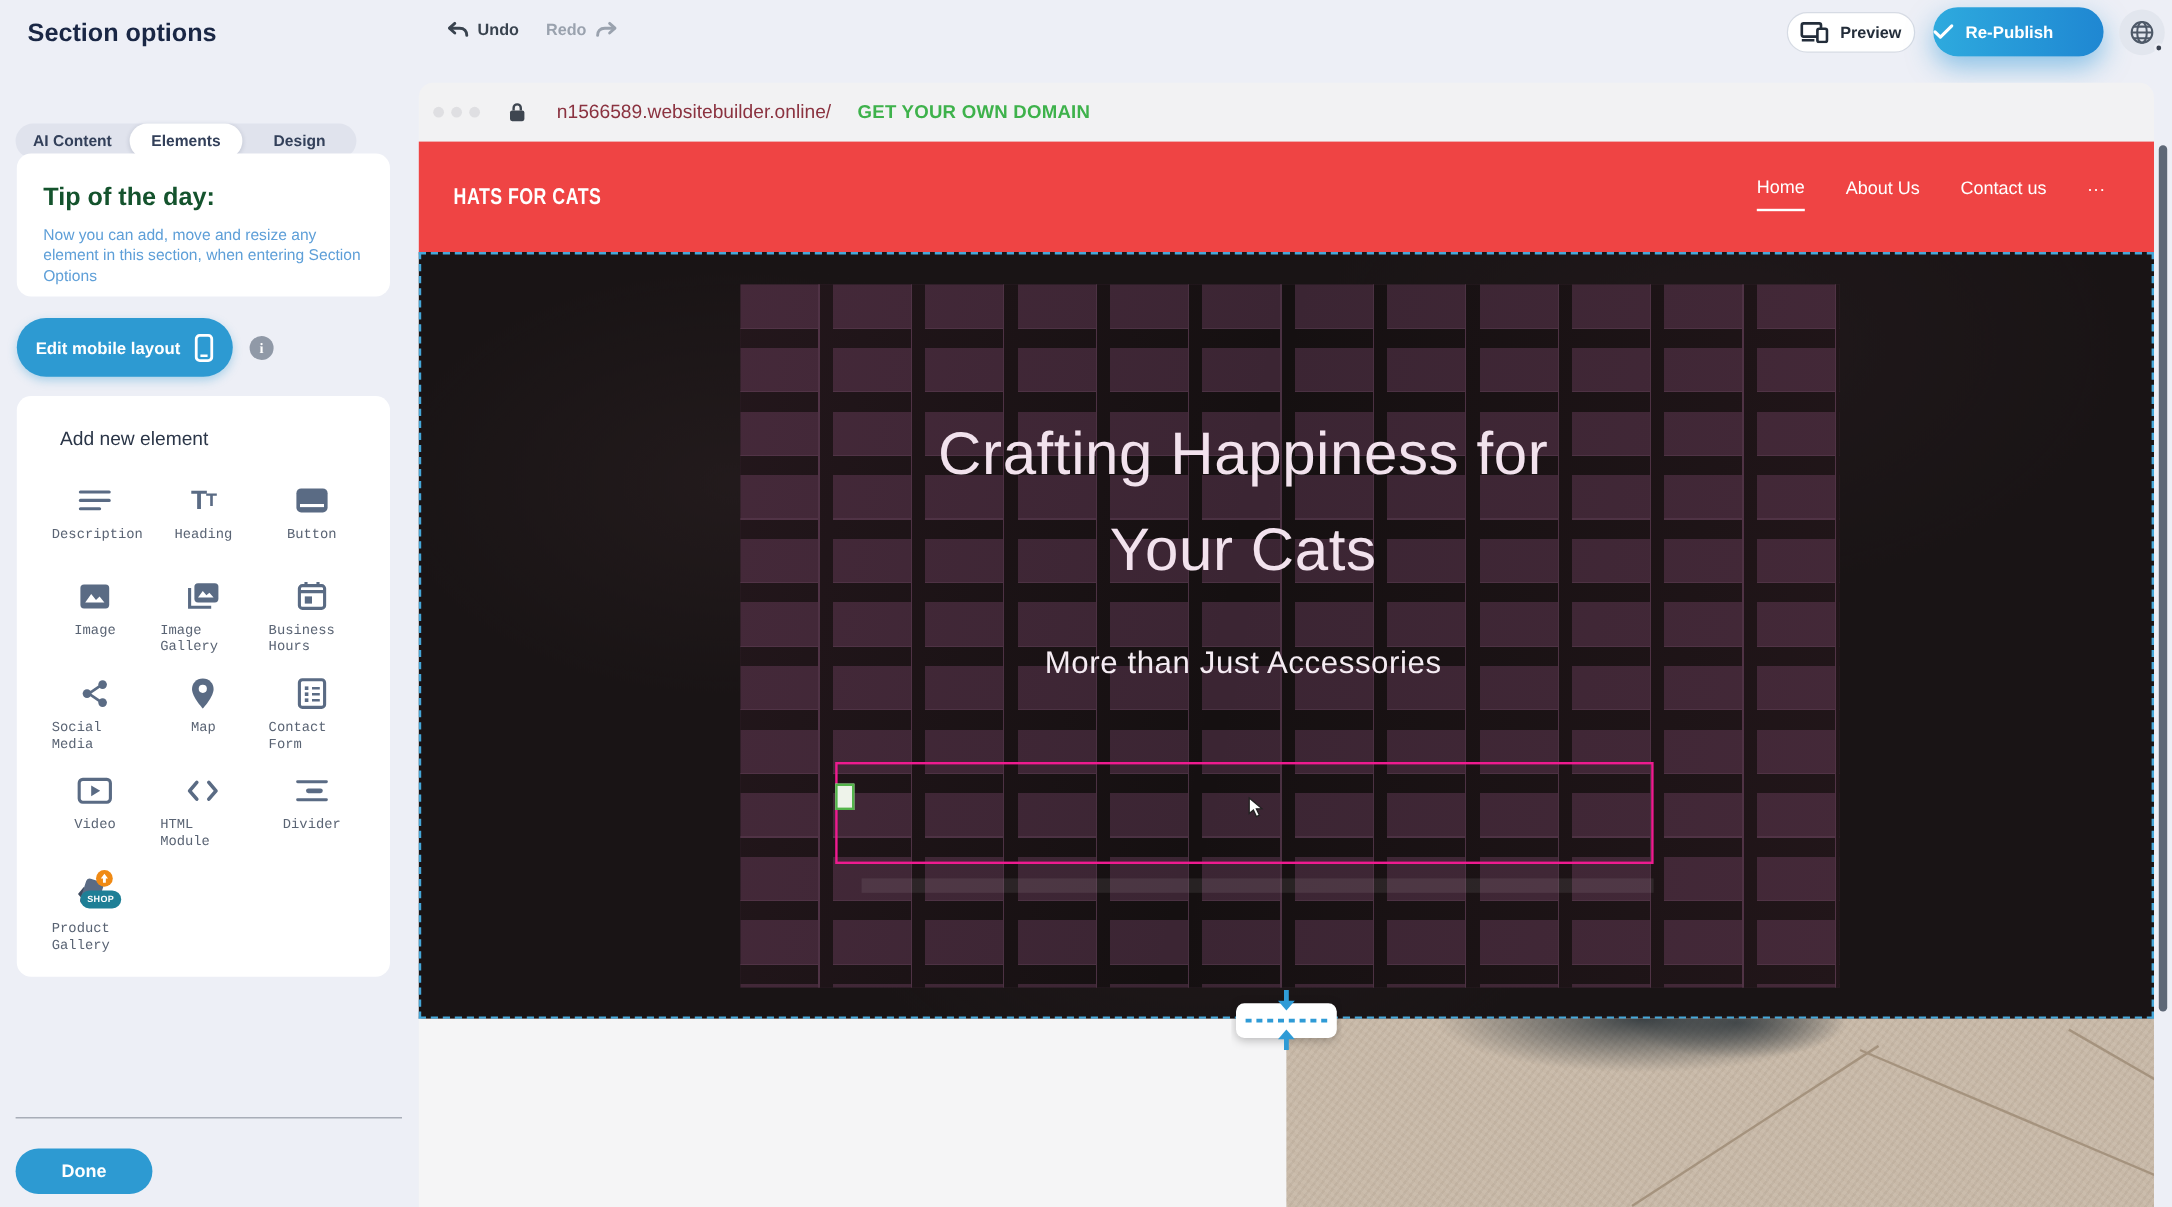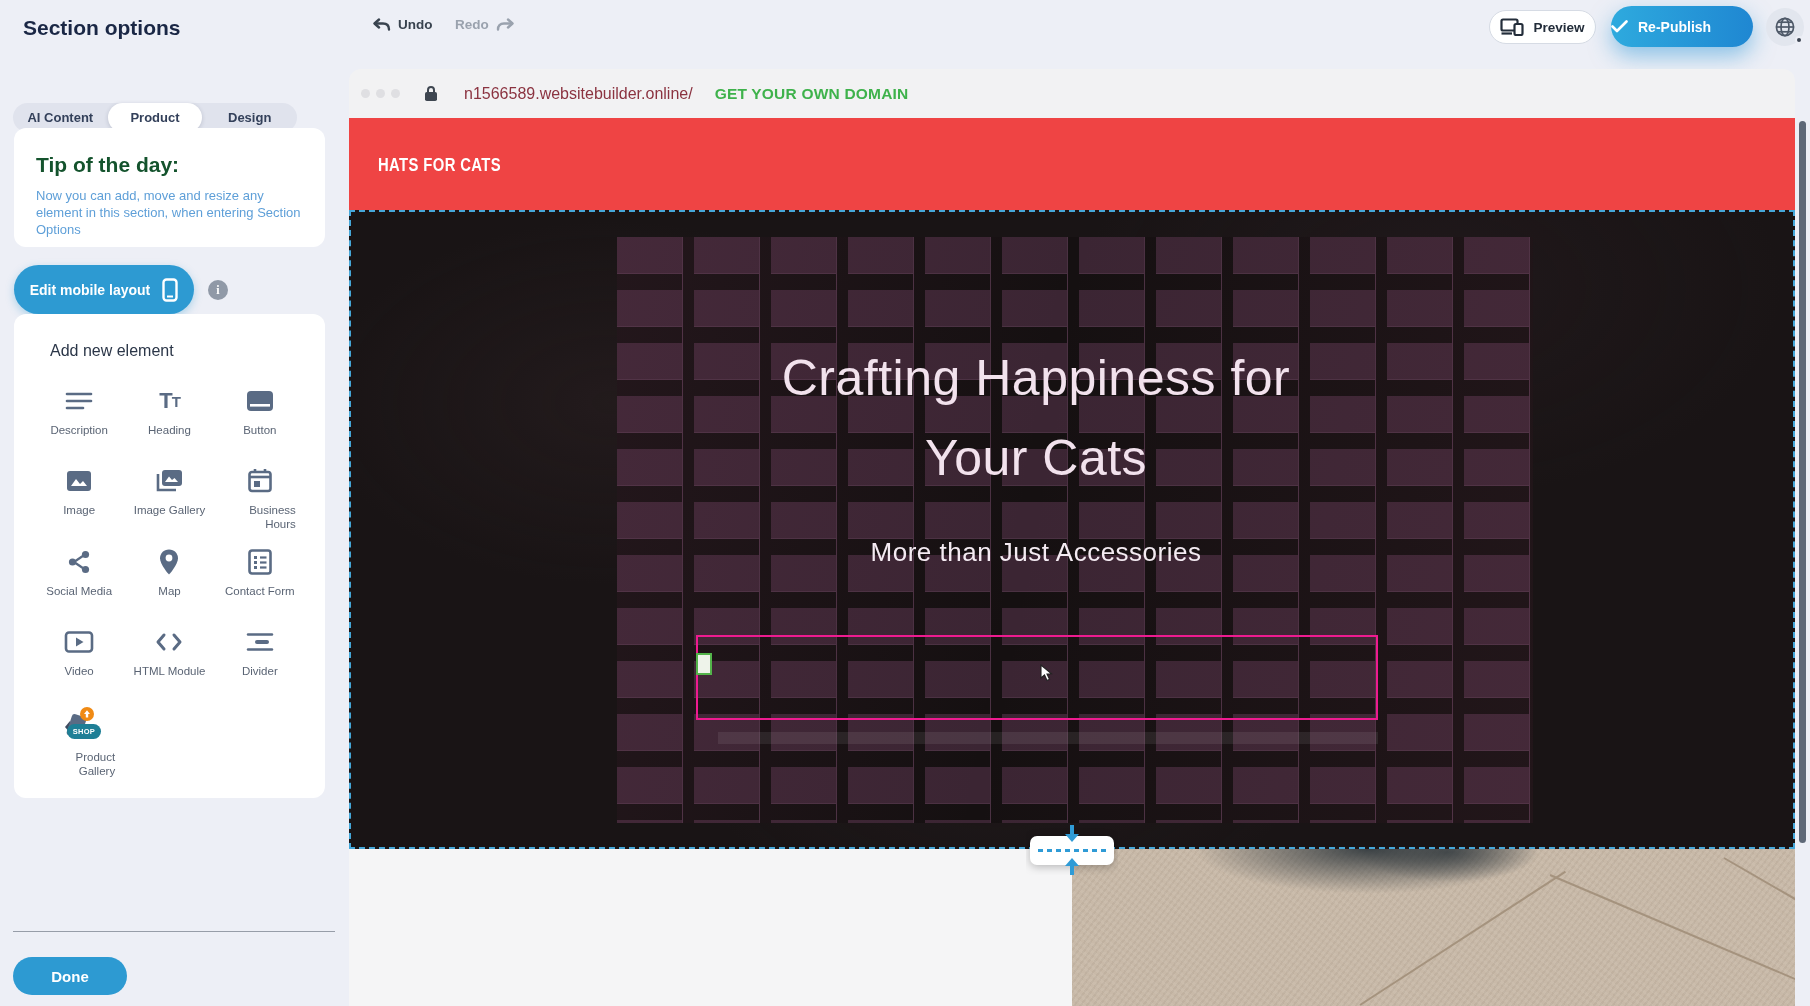--- a/index.html
+++ b/index.html
@@ -17,26 +17,26 @@
   .card { background:#FFFFFF; border-radius:12px; }
   .tip-card { left:14px; top:128px; width:311px; height:119px; padding:25px 22px; }
   .tip-title { font-size:21px; font-weight:bold; color:#14532d; }
   .tip-body { margin-top:10px; font-size:13px; line-height:17px; color:#5E9FD8; }
   .edit-mobile { left:14px; top:265px; width:180px; height:49px; border-radius:26px; background:#2D9AD2;
                  display:flex; align-items:center; justify-content:center; gap:12px; color:#fff;
                  font-size:14px; font-weight:bold; border:none; box-shadow:0 3px 8px rgba(45,154,210,.35);}
   .info-dot { left:208px; top:280px; width:20px; height:20px; border-radius:50%; background:#9099A7;
               color:#fff; font-size:12px; font-weight:bold; text-align:center; line-height:20px;
               font-family:"Liberation Serif", serif; }
-  .add-card { left:14px; top:314px; width:311px; height:484px; padding:28px 20px; }
+  .add-card { left:14px; top:330px; width:311px; height:484px; padding:28px 20px; }
   .add-title { font-size:16px; color:#2B3648; margin-left:16px; }
   .el-grid { margin-top:24px; display:grid; grid-template-columns:repeat(3,1fr); row-gap:14px; }
   .el-item { display:flex; flex-direction:column; align-items:center; min-height:66px; cursor:pointer; }
   .el-ico { height:34px; display:flex; align-items:center; justify-content:center; }
-  .el-label { margin-top:5px; font-size:11.5px; line-height:14px; color:#5A6474; text-align:right; max-width:72px; }
+  .el-label { margin-top:5px; font-size:11.5px; line-height:14px; color:#5A6474; text-align:left; max-width:72px;font-family:Liberation Mono, monospace; }
   .heading-glyph { font-size:22px; font-weight:bold; color:#5A6B84; letter-spacing:-1px; }
   .side-divider { left:13px; top:931px; width:322px; height:1px; background:#979DA8; }
   .done-btn { left:13px; top:957px; width:114px; height:38px; border-radius:19px; background:#2D9AD2;
               color:#fff; font-size:15px; font-weight:bold; border:none; }
 
   
   .undo { left:372px; top:17px; display:flex; align-items:center; gap:7px; font-size:13.5px; font-weight:bold; color:#39434F; }
   .redo { left:455px; top:17px; display:flex; align-items:center; gap:7px; font-size:13.5px; font-weight:bold; color:#9AA2AE; }
   .preview-btn { left:1489px; top:10px; width:107px; height:34px; border-radius:18px; background:#fff;
                  border:1.5px solid #D6DBE4; display:flex; align-items:center; justify-content:center; gap:9px;
@@ -109,21 +109,21 @@
   .resize-handle { left:1026px; top:825px; }
   .scrollbar-thumb { left:1799px; top:121px; width:7px; height:722px; border-radius:3.5px; background:#5E6877; }
 </style>
 </head>
 <body>
 
 <div class="abs panel-title">Section options</div>
 
 <div class="abs tabs">
   <div class="tab">AI Content</div>
-  <div class="tab active">Product</div>
+  <div class="tab active">Elements</div>
   <div class="tab">Design</div>
 </div>
 
 <div class="abs card tip-card">
   <div class="tip-title">Tip of the day:</div>
   <div class="tip-body">Now you can add, move and resize any element in this section, when entering Section Options</div>
 </div>
 
 <button class="abs edit-mobile">
   <span>Edit mobile layout</span>
@@ -365,20 +365,26 @@
         <rect x="1" y="7" width="12" height="9" rx="1.8" fill="#3E4650"></rect>
         <path d="M4 7 V5 a3 3 0 0 1 6 0 V7" fill="none" stroke="#3E4650" stroke-width="2"></path>
       </svg>
   </span>
   <span class="url">n1566589.websitebuilder.online/</span>
   <span class="domain-cta">GET YOUR OWN DOMAIN</span>
 </div>
 
 <div class="abs site-header">
   <div class="logo">HATS FOR CATS</div>
+  <div class="nav">
+    <a class="active">Home</a>
+    <a>About Us</a>
+    <a>Contact us</a>
+    <a class="more">...</a>
+  </div>
 </div>
 
 <div class="abs hero">
   <div class="tile-wall"></div>
   <div class="hero-heading">Crafting Happiness for Your Cats</div>
   <div class="hero-sub">More than Just Accessories</div>
 
   <div class="text-el">
     <span class="drag-handle"></span>
   </div>

